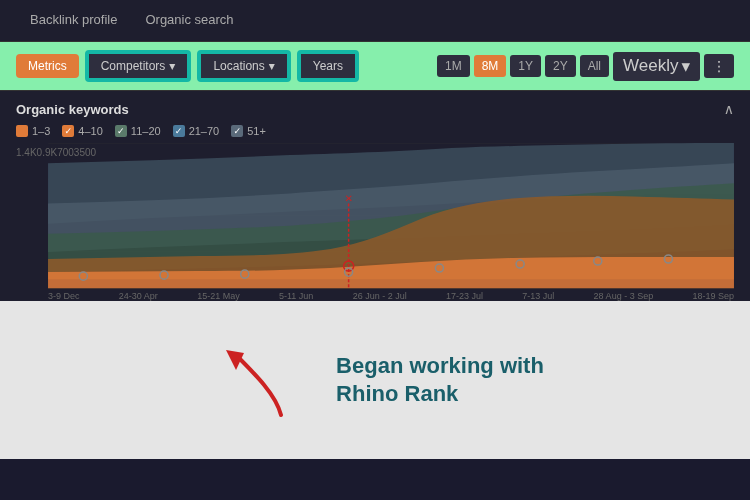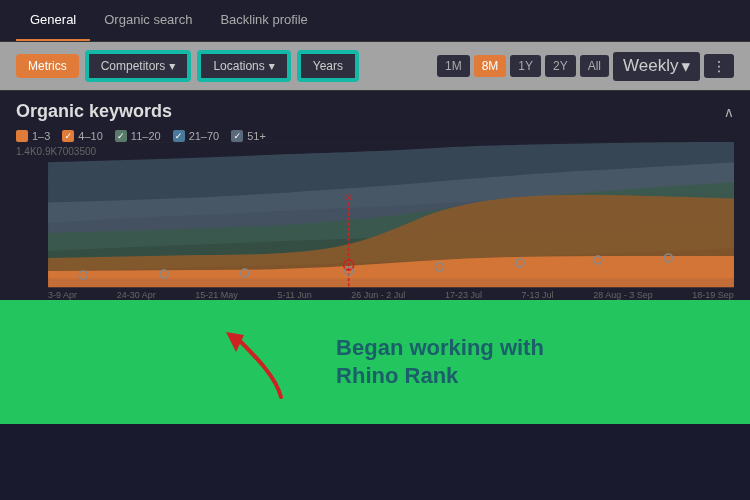--- a/index.html
+++ b/index.html
@@ -31,21 +31,21 @@
       display: flex;
       align-items: center;
     }
     .nav-tab.active {
       color: #fff;
       border-bottom: 2px solid #e07b39;
     }
 
     
     .toolbar {
-      background: #a3a3a3;
+      background: #86efac;
       display: flex;
       align-items: center;
       padding: 8px 16px;
       gap: 6px;
       justify-content: space-between;
       border-bottom: 1px solid #333;
     }
     .toolbar-left {
       display: flex;
       align-items: center;
@@ -115,29 +115,29 @@
       background: #1e1e2e;
       padding: 10px 16px 0 16px;
     }
     .chart-header {
       display: flex;
       justify-content: space-between;
       align-items: center;
       margin-bottom: 8px;
     }
     .chart-title {
-      font-size: 18px;
+      font-size: 13px;
       font-weight: 600;
       color: #ddd;
     }
     .legend {
       display: flex;
       gap: 12px;
       align-items: center;
-      margin-bottom: 0;
+      margin-bottom: 6px;
     }
     .legend-item {
       display: flex;
       align-items: center;
       gap: 4px;
       font-size: 11px;
       color: #aaa;
     }
     .legend-dot {
       width: 12px;
@@ -161,27 +161,27 @@
       position: relative;
       width: 100%;
     }
     .chart-svg {
       width: 100%;
       display: block;
     }
 
     
     .bottom-section {
-      background: #22c55e;
+      background: #e5e5e5;
       display: flex;
       flex-direction: row;
       align-items: center;
       justify-content: center;
       padding: 30px 20px;
-      height: 124px;
+      height: 158px;
       position: relative;
     }
     .arrow-container {
       position: relative;
       width: 120px;
       height: 100px;
       display: flex;
       align-items: center;
       justify-content: center;
     }
@@ -194,23 +194,22 @@
     }
     .arrow-svg {
       width: 100px;
       height: 90px;
     }
   </style>
 </head>
 <body>
 
 <div class="top-nav">
-  <div class="nav-tab active">General</div>
+  <div class="nav-tab">Backlink profile</div>
   <div class="nav-tab">Organic search</div>
-  <div class="nav-tab">Backlink profile</div>
 </div>
 
 <div class="toolbar">
   <div class="toolbar-left">
     <button class="btn btn-orange">Metrics</button>
     <button class="btn btn-dark">
       <span>Competitors</span>
       <span>▾</span>
     </button>
     <button class="btn btn-dark">
@@ -299,21 +298,21 @@
           <circle cx="115" cy="131" r="4" fill="none" stroke="#888" stroke-width="1.5"></circle>
           <circle cx="195" cy="130" r="4" fill="none" stroke="#888" stroke-width="1.5"></circle>
           <circle cx="298" cy="128" r="4" fill="none" stroke="#888" stroke-width="1.5"></circle>
           <circle cx="388" cy="124" r="4" fill="none" stroke="#888" stroke-width="1.5"></circle>
           <circle cx="468" cy="120" r="4" fill="none" stroke="#888" stroke-width="1.5"></circle>
           <circle cx="545" cy="117" r="4" fill="none" stroke="#888" stroke-width="1.5"></circle>
           <circle cx="615" cy="115" r="4" fill="none" stroke="#888" stroke-width="1.5"></circle>
         </svg>
 
         <div style="display:flex; justify-content:space-between; padding:2px 0 0 0; font-size:9px; color:#666;">
-          <span>3-9 Apr</span>
+          <span>3-9 Dec</span>
           <span>24-30 Apr</span>
           <span>15-21 May</span>
           <span>5-11 Jun</span>
           <span>26 Jun - 2 Jul</span>
           <span>17-23 Jul</span>
           <span>7-13 Jul</span>
           <span>28 Aug - 3 Sep</span>
           <span>18-19 Sep</span>
         </div>
       </div>

